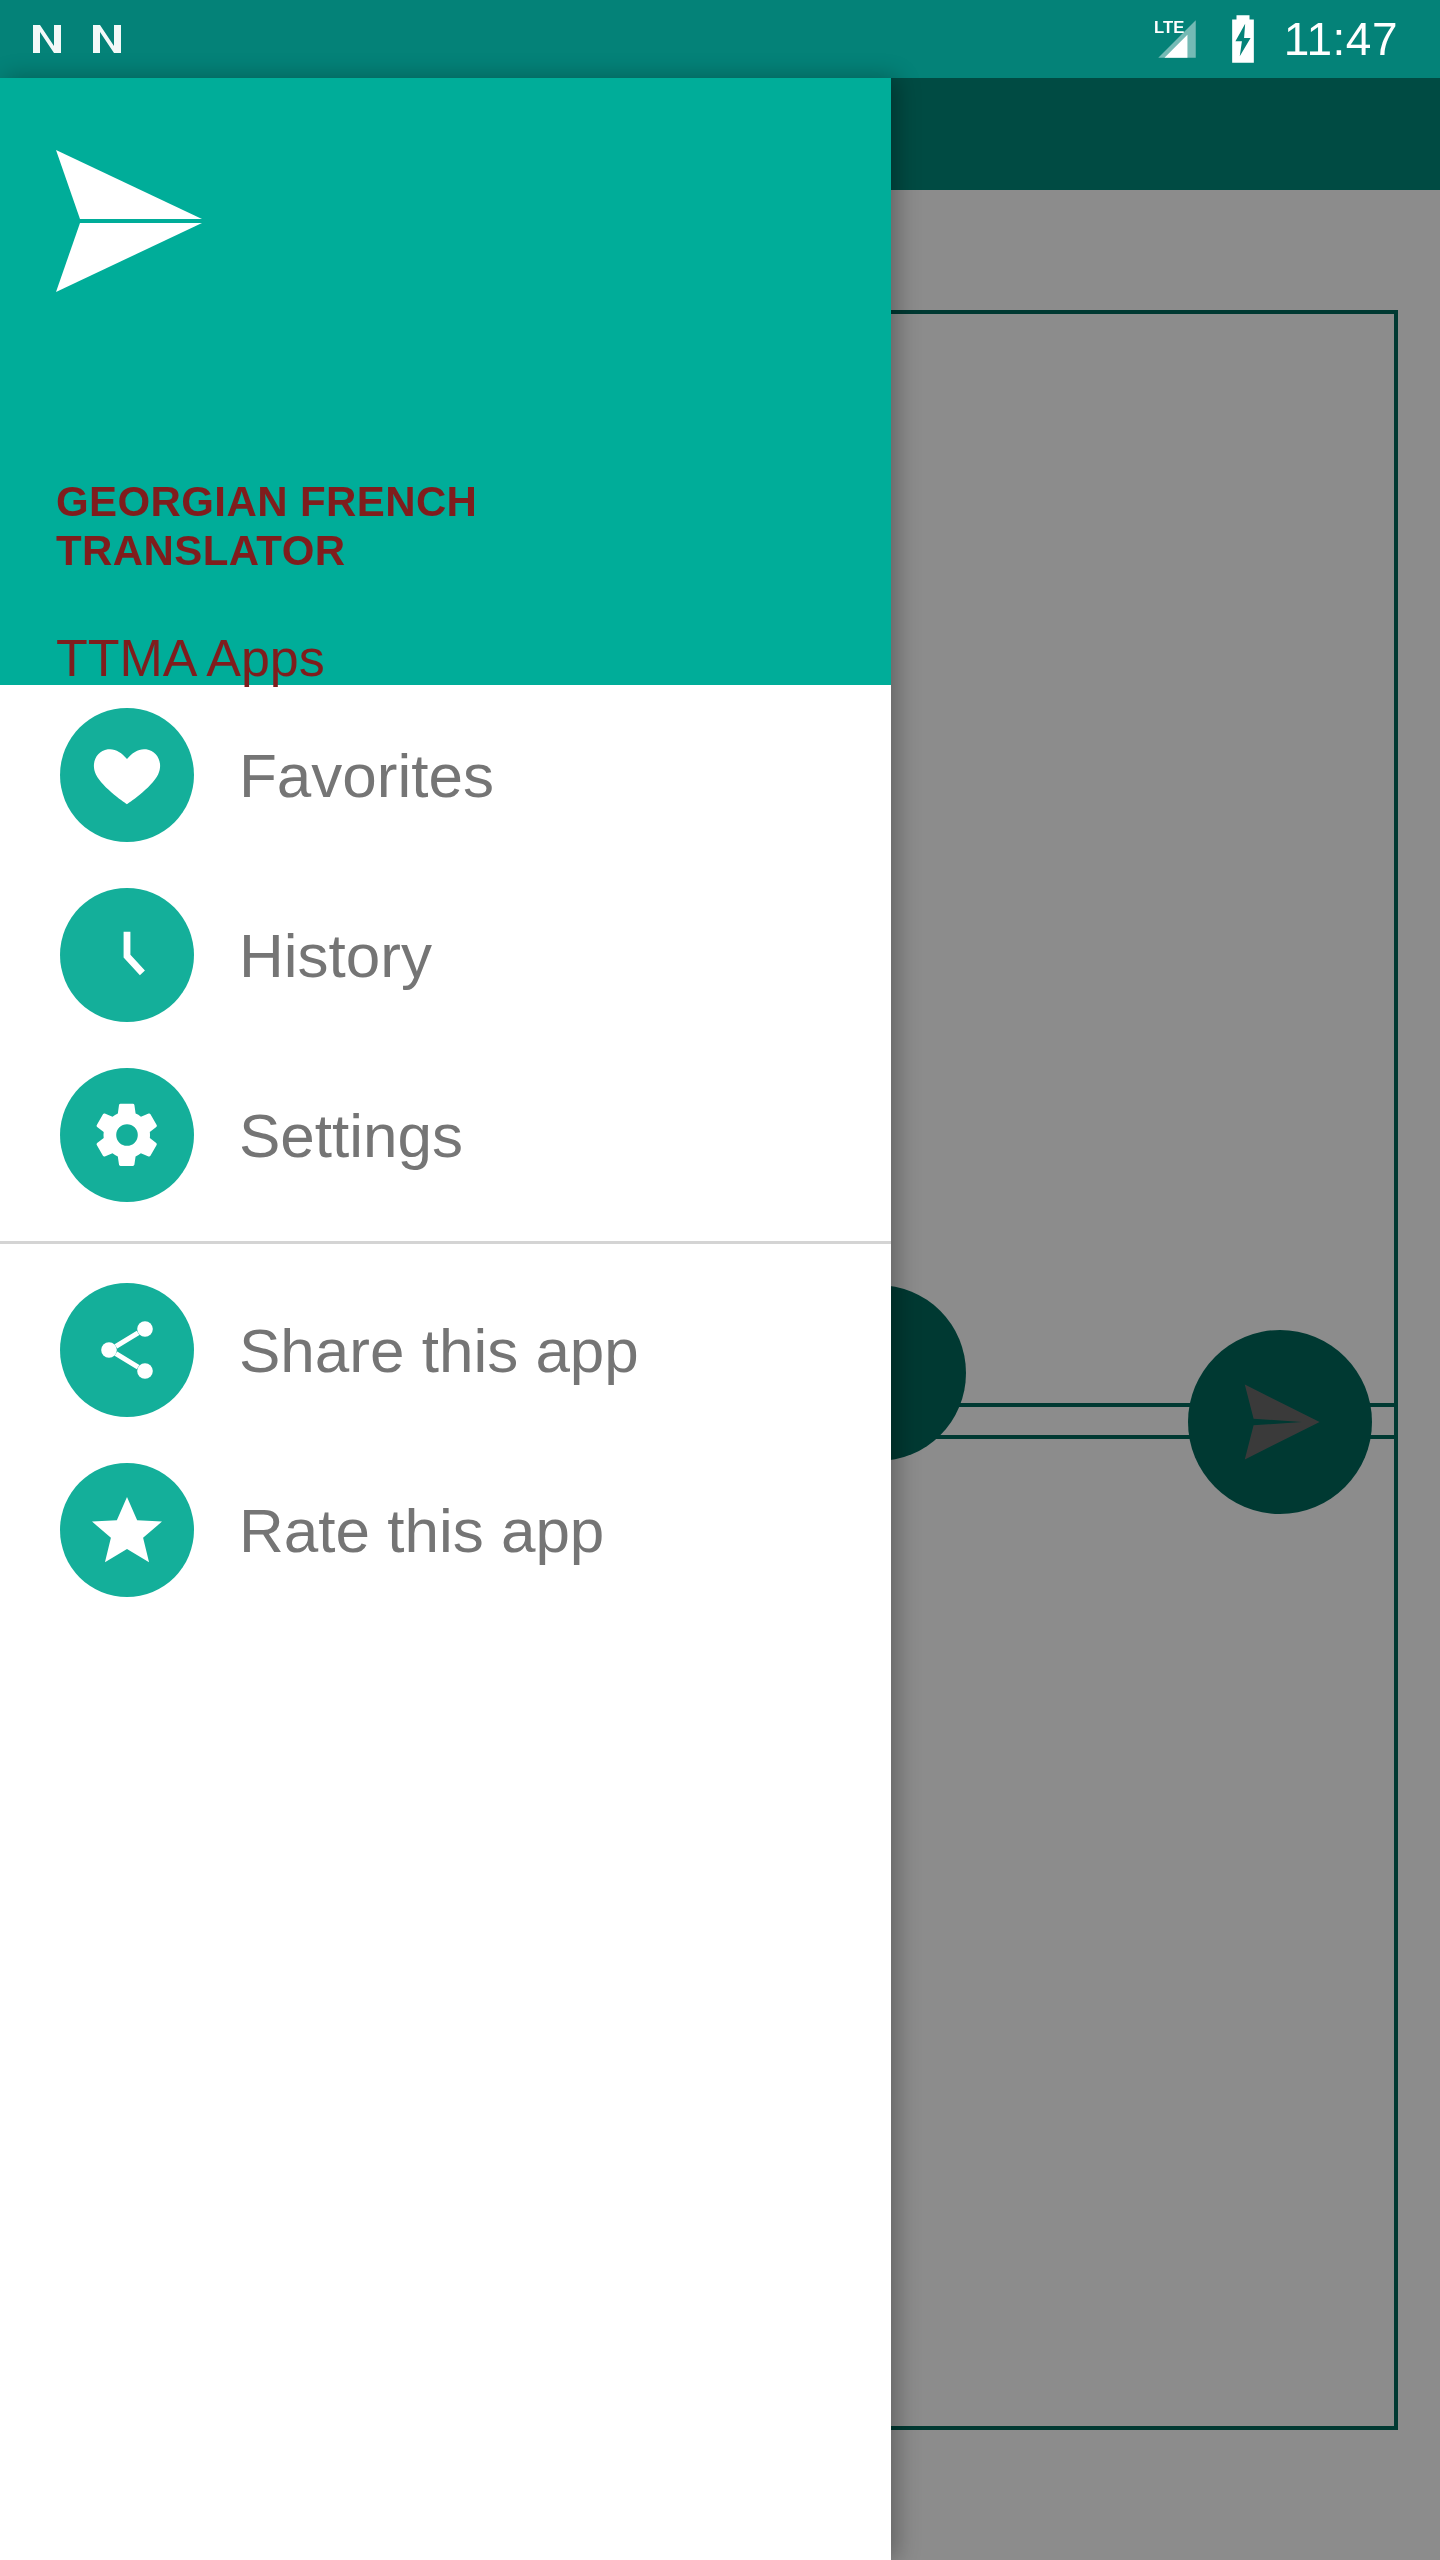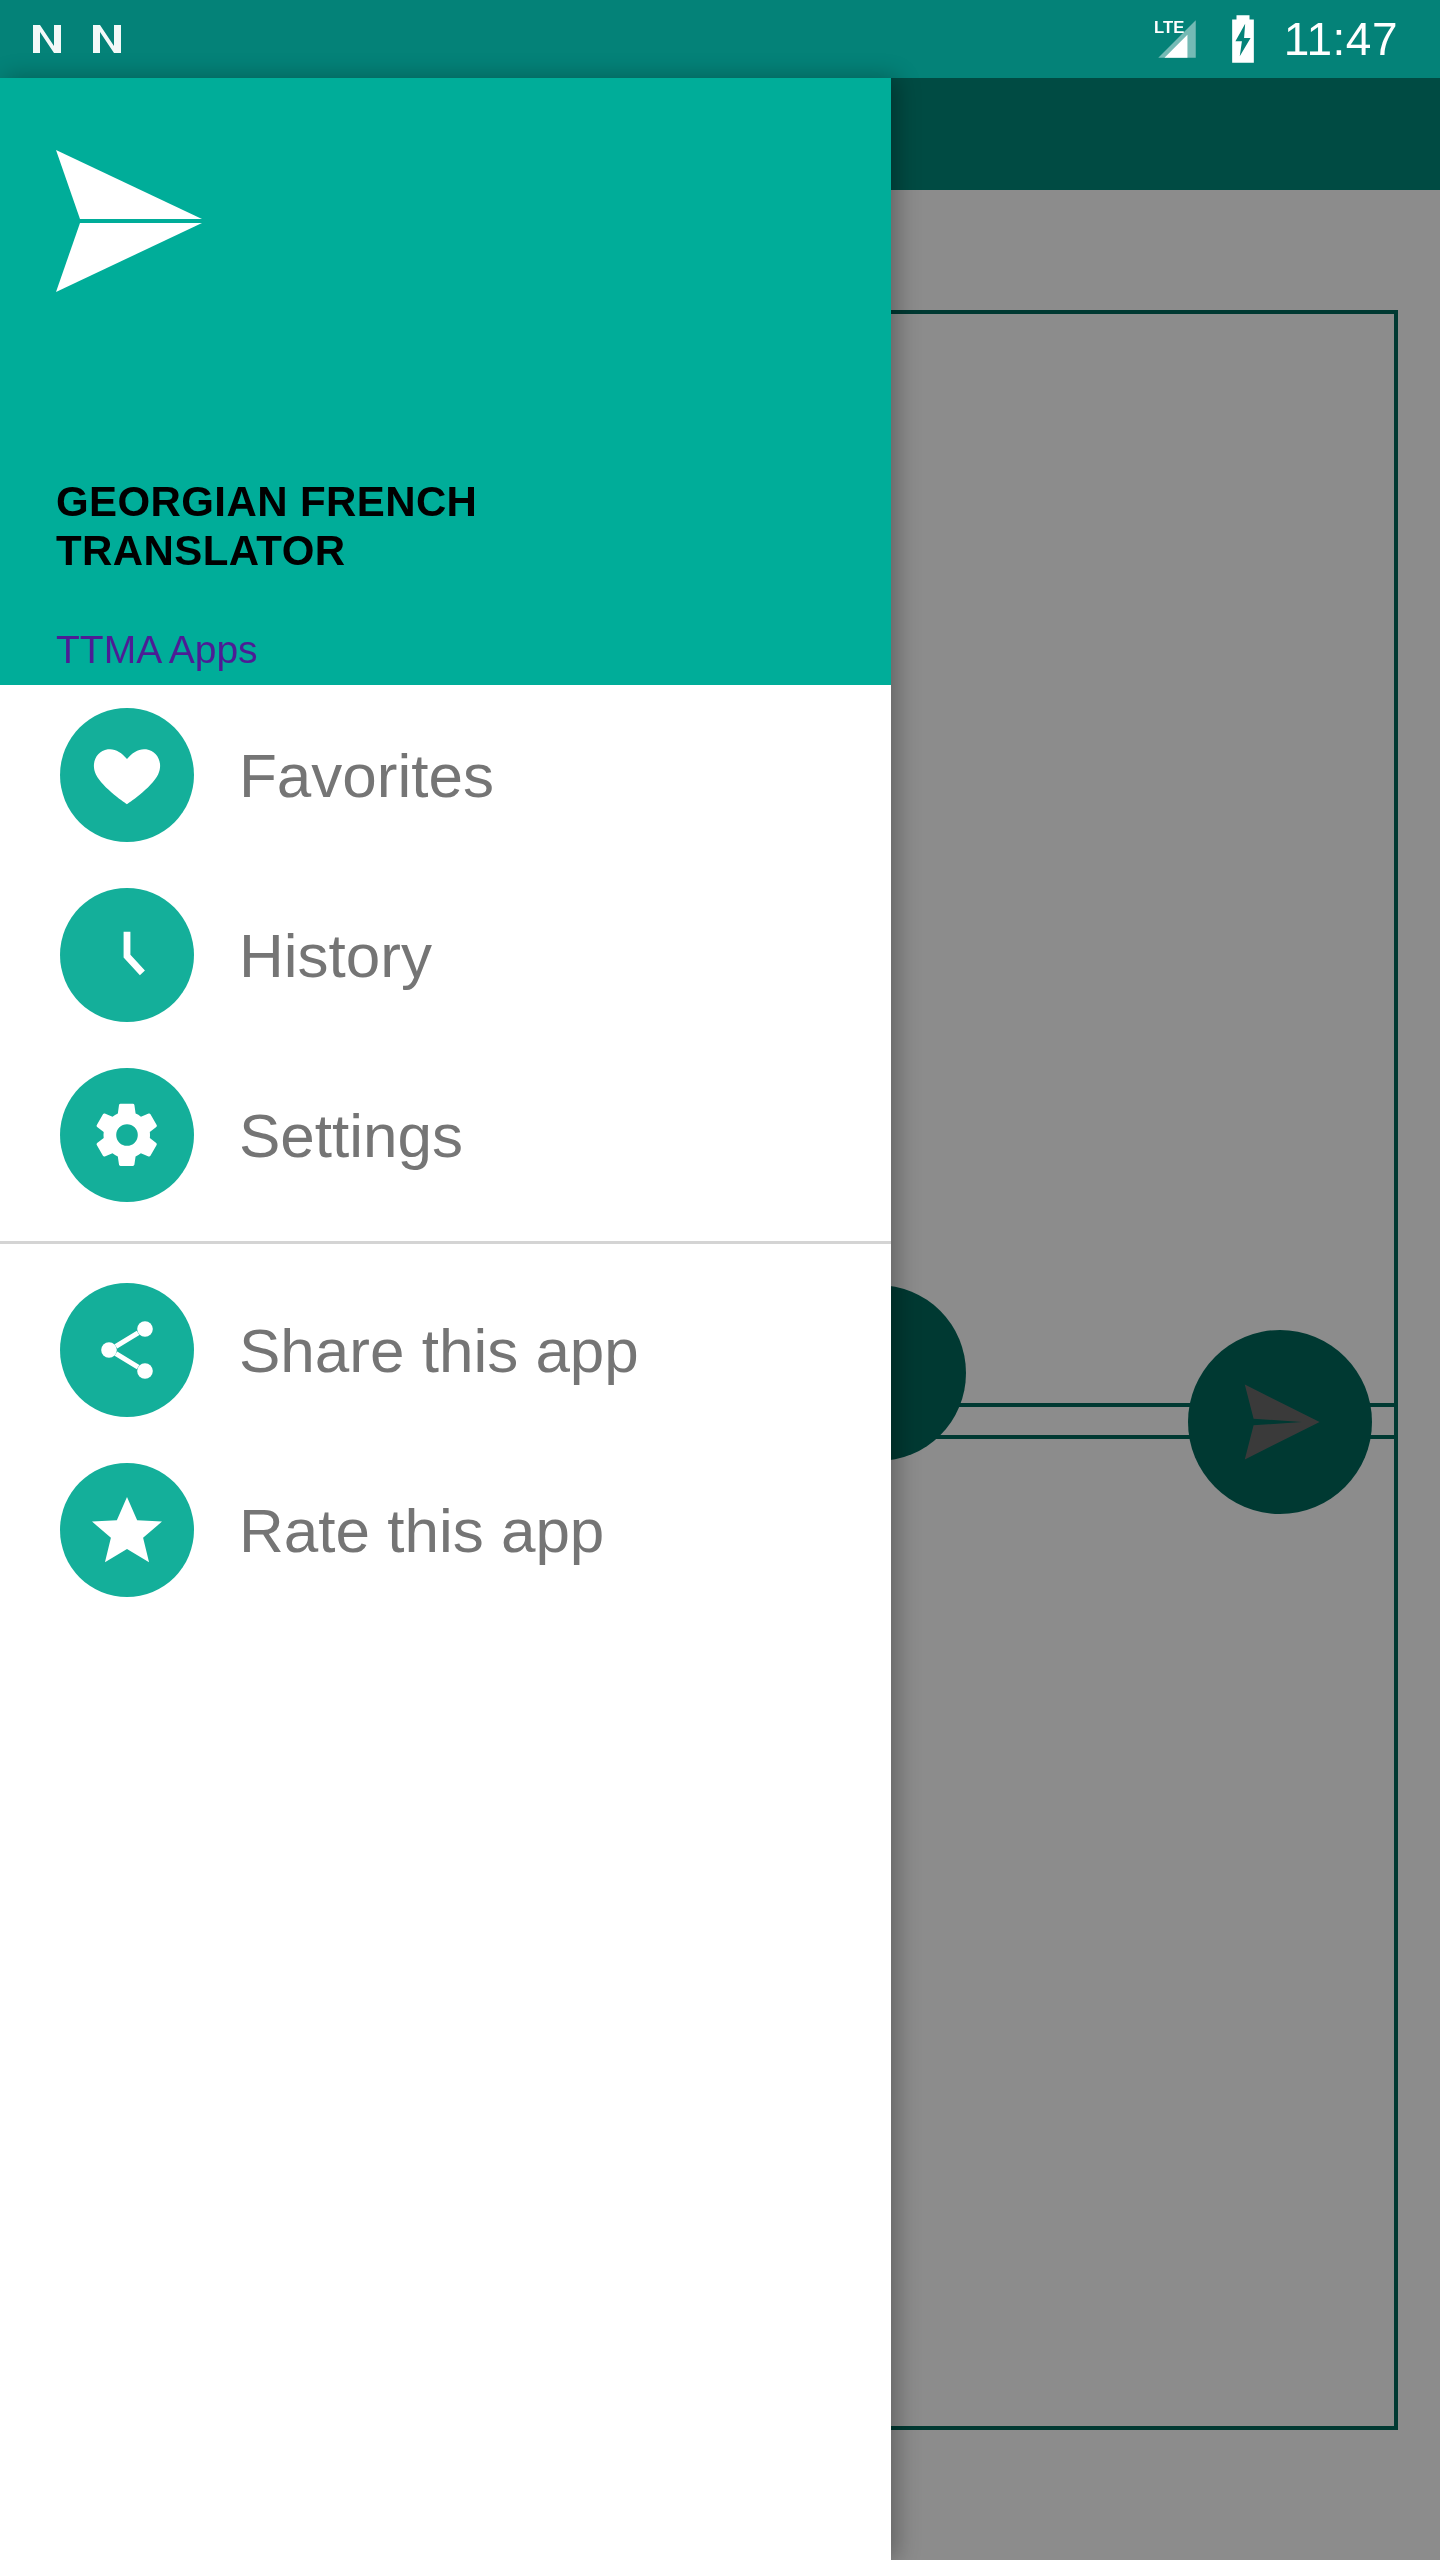--- a/index.html
+++ b/index.html
@@ -134,31 +134,31 @@
   #drawer-logo {
     position: absolute;
     left: 52px; top: 68px;
     width: 186px; height: 150px;
   }
   #drawer-logo svg { display:block; width:100%; height:100%; }
   #drawer-app-title {
     position: absolute;
     left: 56px; top: 400px;
     width: 520px;
-    color: #000000;
+    color: #7f1d1d;
     font-size: 42px;
     font-weight: bold;
     line-height: 1.16;
     letter-spacing: 0.4px;
   }
   #drawer-app-subtitle {
     position: absolute;
     left: 56px; top: 550px;
-    color: #4c1d95;
-    font-size: 39px;
+    color: #7f1d1d;
+    font-size: 52px;
     font-weight: normal;
   }
 
   
   #drawer-menu {
     position: relative;
     padding-top: 0;
   }
   .menu-item {
     position: relative;

